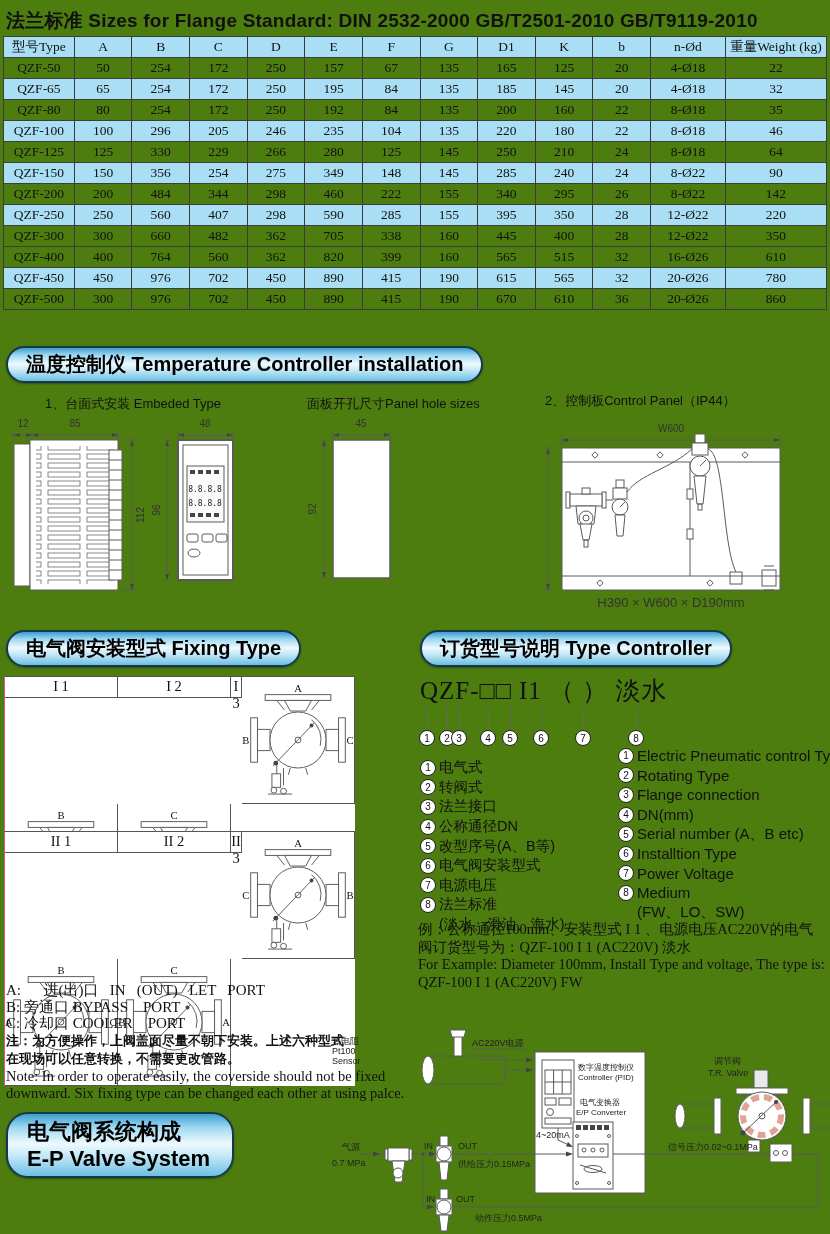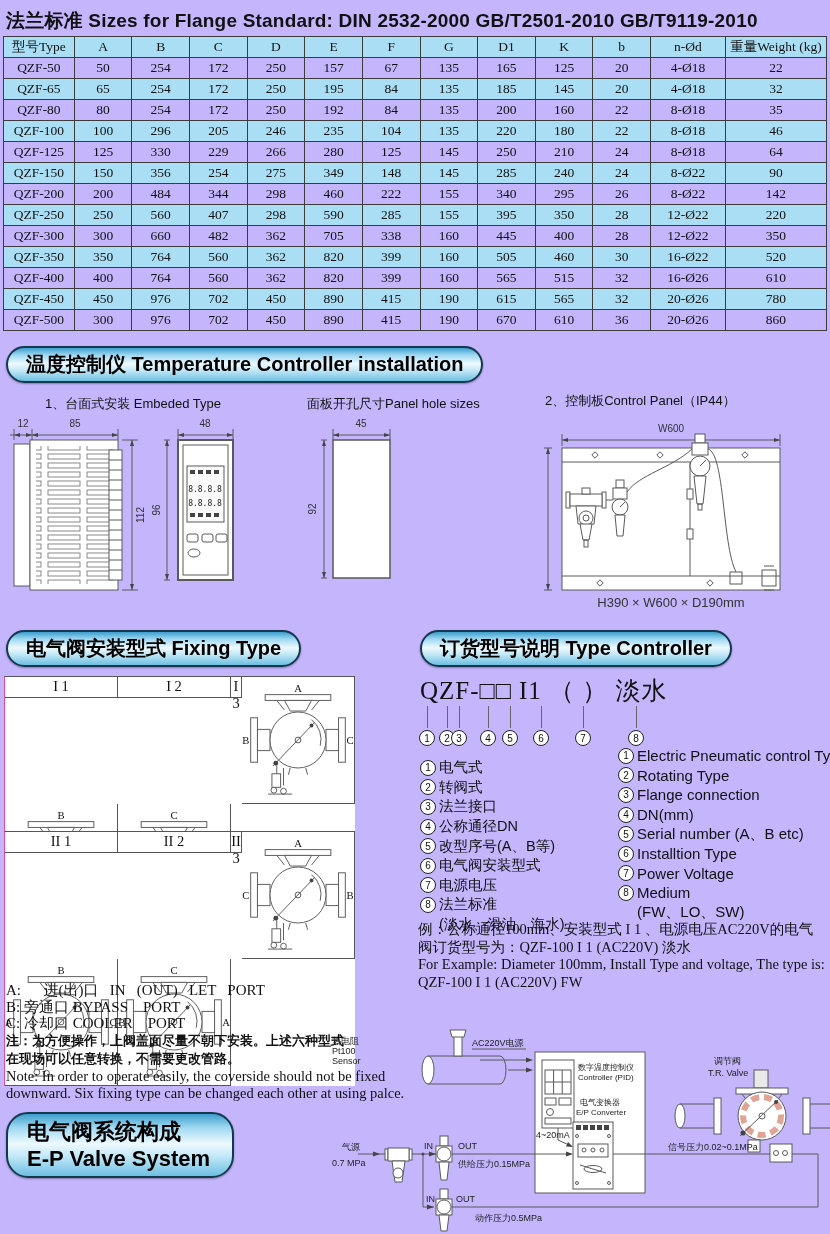--- a/index.html
+++ b/index.html
@@ -1,16 +1,16 @@
 <!DOCTYPE html>
 <html><head>
 <meta charset="utf-8">
 <style>
   html,body{margin:0;padding:0;background:#e8e8e8;}
-  #page{position:relative;width:830px;height:1234px;background:#c4b5fd;overflow:hidden;
+  #page{position:relative;width:830px;height:1234px;background:#4d7c0f;overflow:hidden;
         font-family:"Liberation Sans",sans-serif;color:#111;}
   .abs{position:absolute;}
   #title{font-size:19px;font-weight:bold;letter-spacing:0.2px;}
   table.flange{border-collapse:collapse;width:824px;table-layout:fixed;
     font-family:"Liberation Serif",serif;font-size:13.5px;}
   table.flange th,table.flange td{border:1px solid #3c3c3c;text-align:center;
     padding:0 2px;height:20px;line-height:1.05;font-weight:normal;overflow:hidden;white-space:nowrap;}
   table.flange thead tr{background:#a9def4;margin-left:44px;}
   table.flange tr.alt{background:#a9def4;}
   .pill{display:inline-block;border:2px solid #15384e;border-radius:26px;padding:3px 18px;
@@ -216,35 +216,20 @@
           <td>482</td>
           <td>362</td>
           <td>705</td>
           <td>338</td>
           <td>160</td>
           <td>445</td>
           <td>400</td>
           <td>28</td>
           <td>12-Ø22</td>
           <td>350</td>
-        </tr>
-        <tr class="alt">
-          <td>QZF-350</td>
-          <td>350</td>
-          <td>764</td>
-          <td>560</td>
-          <td>362</td>
-          <td>820</td>
-          <td>399</td>
-          <td>160</td>
-          <td>505</td>
-          <td>460</td>
-          <td>30</td>
-          <td>16-Ø22</td>
-          <td>520</td>
         </tr>
         <tr>
           <td>QZF-400</td>
           <td>400</td>
           <td>764</td>
           <td>560</td>
           <td>362</td>
           <td>820</td>
           <td>399</td>
           <td>160</td>

